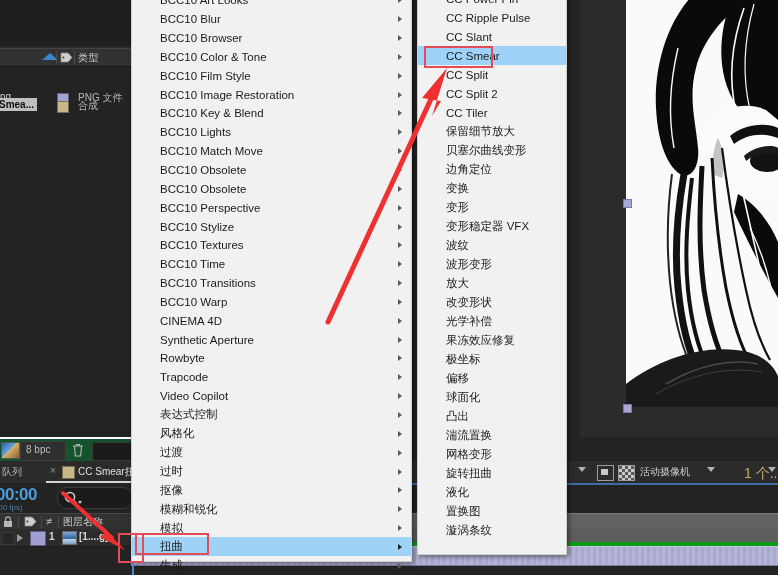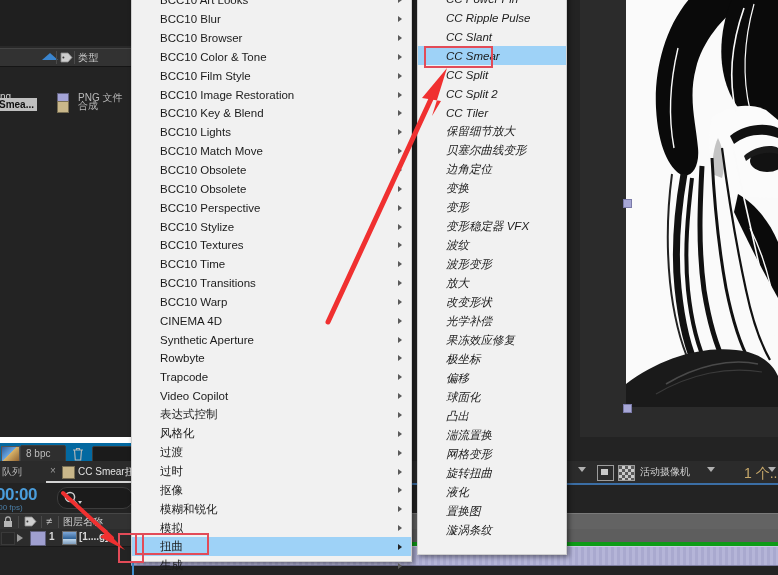--- a/index.html
+++ b/index.html
@@ -25,21 +25,21 @@
   .pp-row{position:absolute;left:0;width:131px;height:19px;}
   #pp-row1{top:60px;margin-top:28px;}
   #pp-row2{top:96px;}
   .pp-name{position:absolute;left:0;top:3px;font-size:10px;color:#d0d0d0;white-space:nowrap;}
   .pp-name.sel{background:#bfbfbf;color:#101010;font-weight:bold;padding:1px 3px;top:2px;left:-4px;}
   .pp-swatch{position:absolute;left:57px;top:5px;width:10px;height:10px;border:1px solid #0006;}
   .pp-type{position:absolute;left:78px;top:3px;font-size:10px;color:#b9b9b9;white-space:nowrap;}
   #pp-body{position:absolute;left:0;top:115px;width:131px;height:322px;background:#232323;}
 
   
-  #pp-bottom{position:absolute;left:0;top:437px;width:131px;height:24px;background:#0369a1;border-top:6px solid #ffffff;}
+  #pp-bottom{position:absolute;left:0;top:437px;width:131px;height:24px;background:#14532d;border-top:2px solid #ffffff;}
   #pp-bpc{position:absolute;left:26px;top:5px;font-size:10px;color:#bdbdbd;}
   #pp-bpcbox{position:absolute;left:20px;top:2px;width:44px;height:18px;border:1px solid #3d3d3d;border-radius:2px;background:#2f2f2f;}
   #pp-thumb{position:absolute;left:1px;top:3px;width:17px;height:15px;border:1px solid #555;background:linear-gradient(135deg,#2d5f9e 0%,#6aa6e0 45%,#d8b36a 46%,#8e5f2e 100%);}
   #pp-trash{position:absolute;left:72px;top:4px;width:12px;height:14px;}
   #pp-field{position:absolute;left:92px;top:3px;width:39px;height:17px;background:#1b1b1b;border:1px solid #3a3a3a;border-radius:2px;}
 
   
   #timeline{position:absolute;left:0;top:461px;width:778px;height:114px;background:#232323;}
   #tl-tabbar{position:absolute;left:0;top:0;width:778px;height:22px;background:#2b2b2b;border-bottom:1px solid #141414;}
   #tl-queue{position:absolute;left:2px;top:4px;font-size:10px;color:#b5b5b5;white-space:nowrap;}
@@ -91,21 +91,21 @@
   .menu{
     position:absolute;background:#f1f1f1;border:1px solid #cfcfcf;
     box-shadow:2px 2px 5px rgba(0,0,0,.45);
     font-family:"Liberation Sans","DejaVu Sans",sans-serif;
   }
   #menu-main{left:131px;top:-10px;width:279px;height:570px;}
   #menu-sub{left:417px;top:-12px;width:148px;height:565px;}
 
   .mi{position:relative;height:18.85px;display:flex;align-items:center;padding:0 6px 0 28px;
       font-size:11.5px;color:#1b1b1b;white-space:nowrap;cursor:default;}
-  #menu-sub .mi{height:19.0px;font-style:italic;}
+  #menu-sub .mi{height:19.0px;}
   .mi .arrow{position:absolute;right:9px;top:50%;transform:translateY(-50%);
       width:0;height:0;border-top:3.4px solid transparent;border-bottom:3.4px solid transparent;border-left:4.2px solid #5a5a5a;}
   .mi.sel{background:#9ed2f7;}
   .mi.sel .arrow{border-left-color:#222;}
 
   .redbox{position:absolute;border:2px solid #e24b58;box-sizing:border-box;pointer-events:none;}
 
   
   #ann{position:absolute;left:0;top:0;width:778px;height:575px;pointer-events:none;}
 </style>

